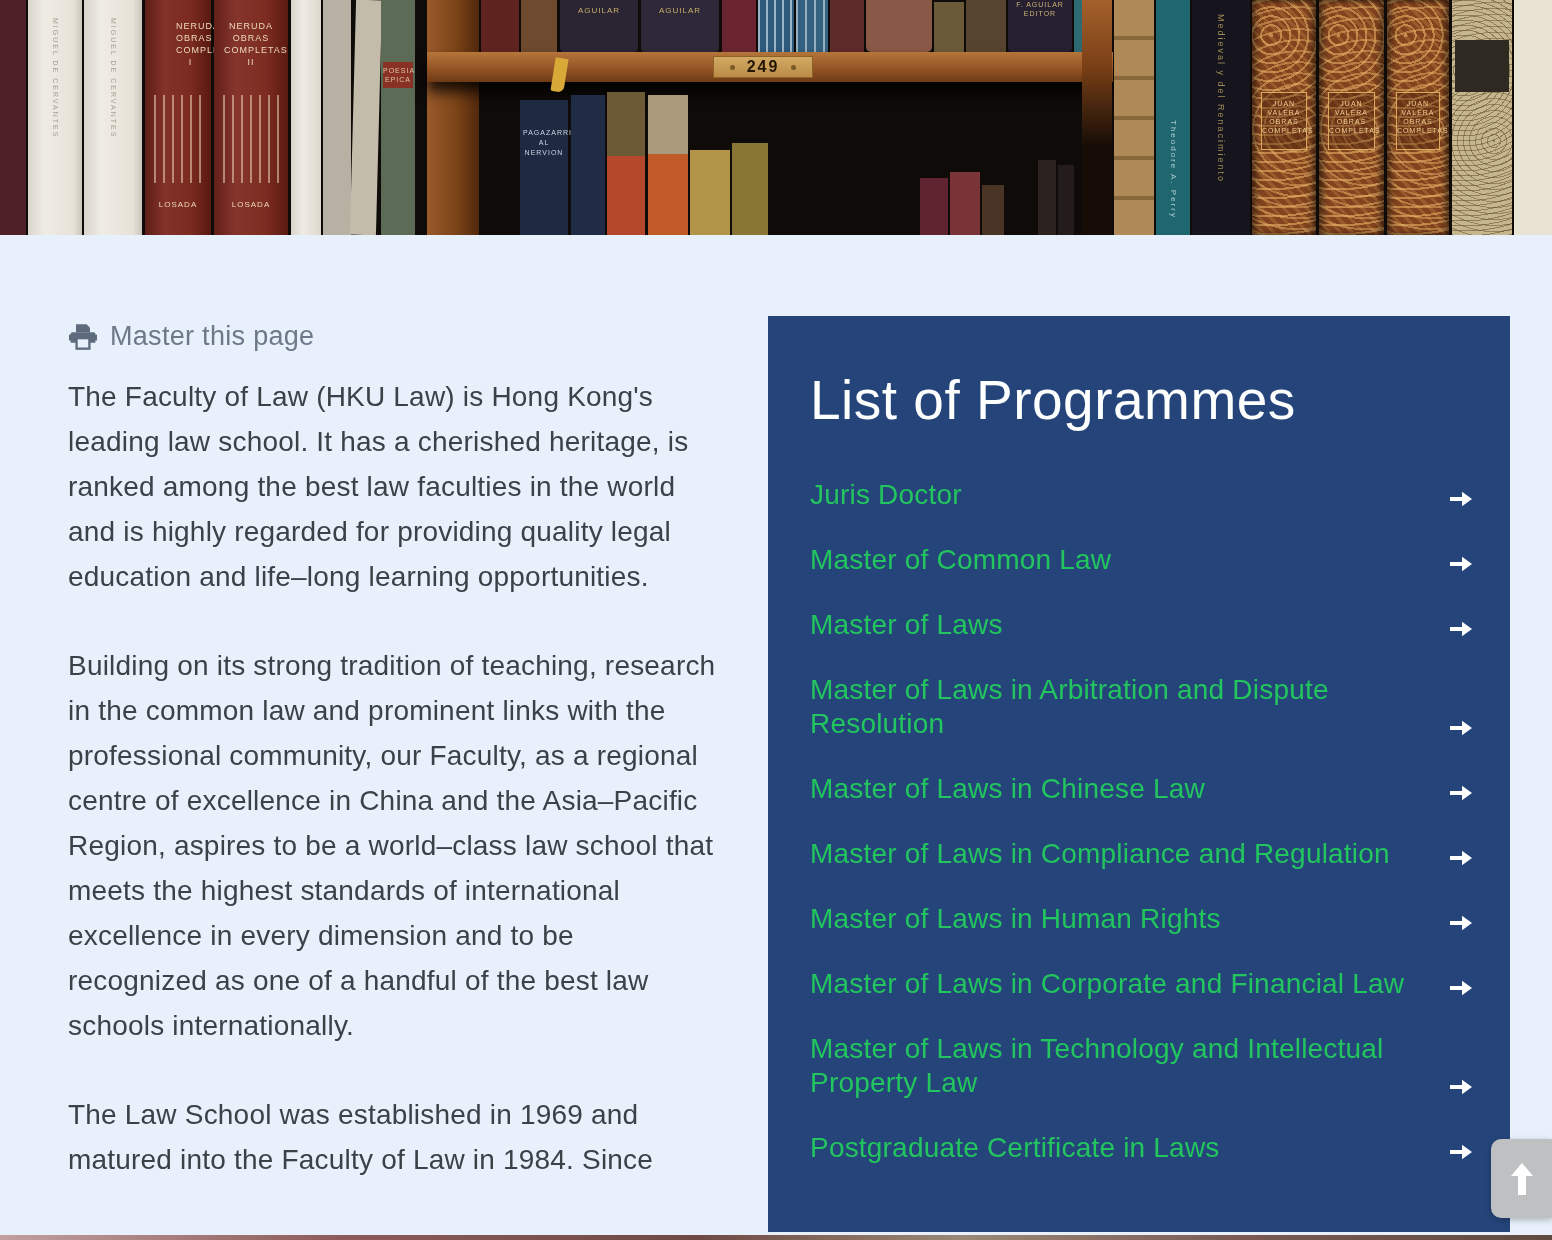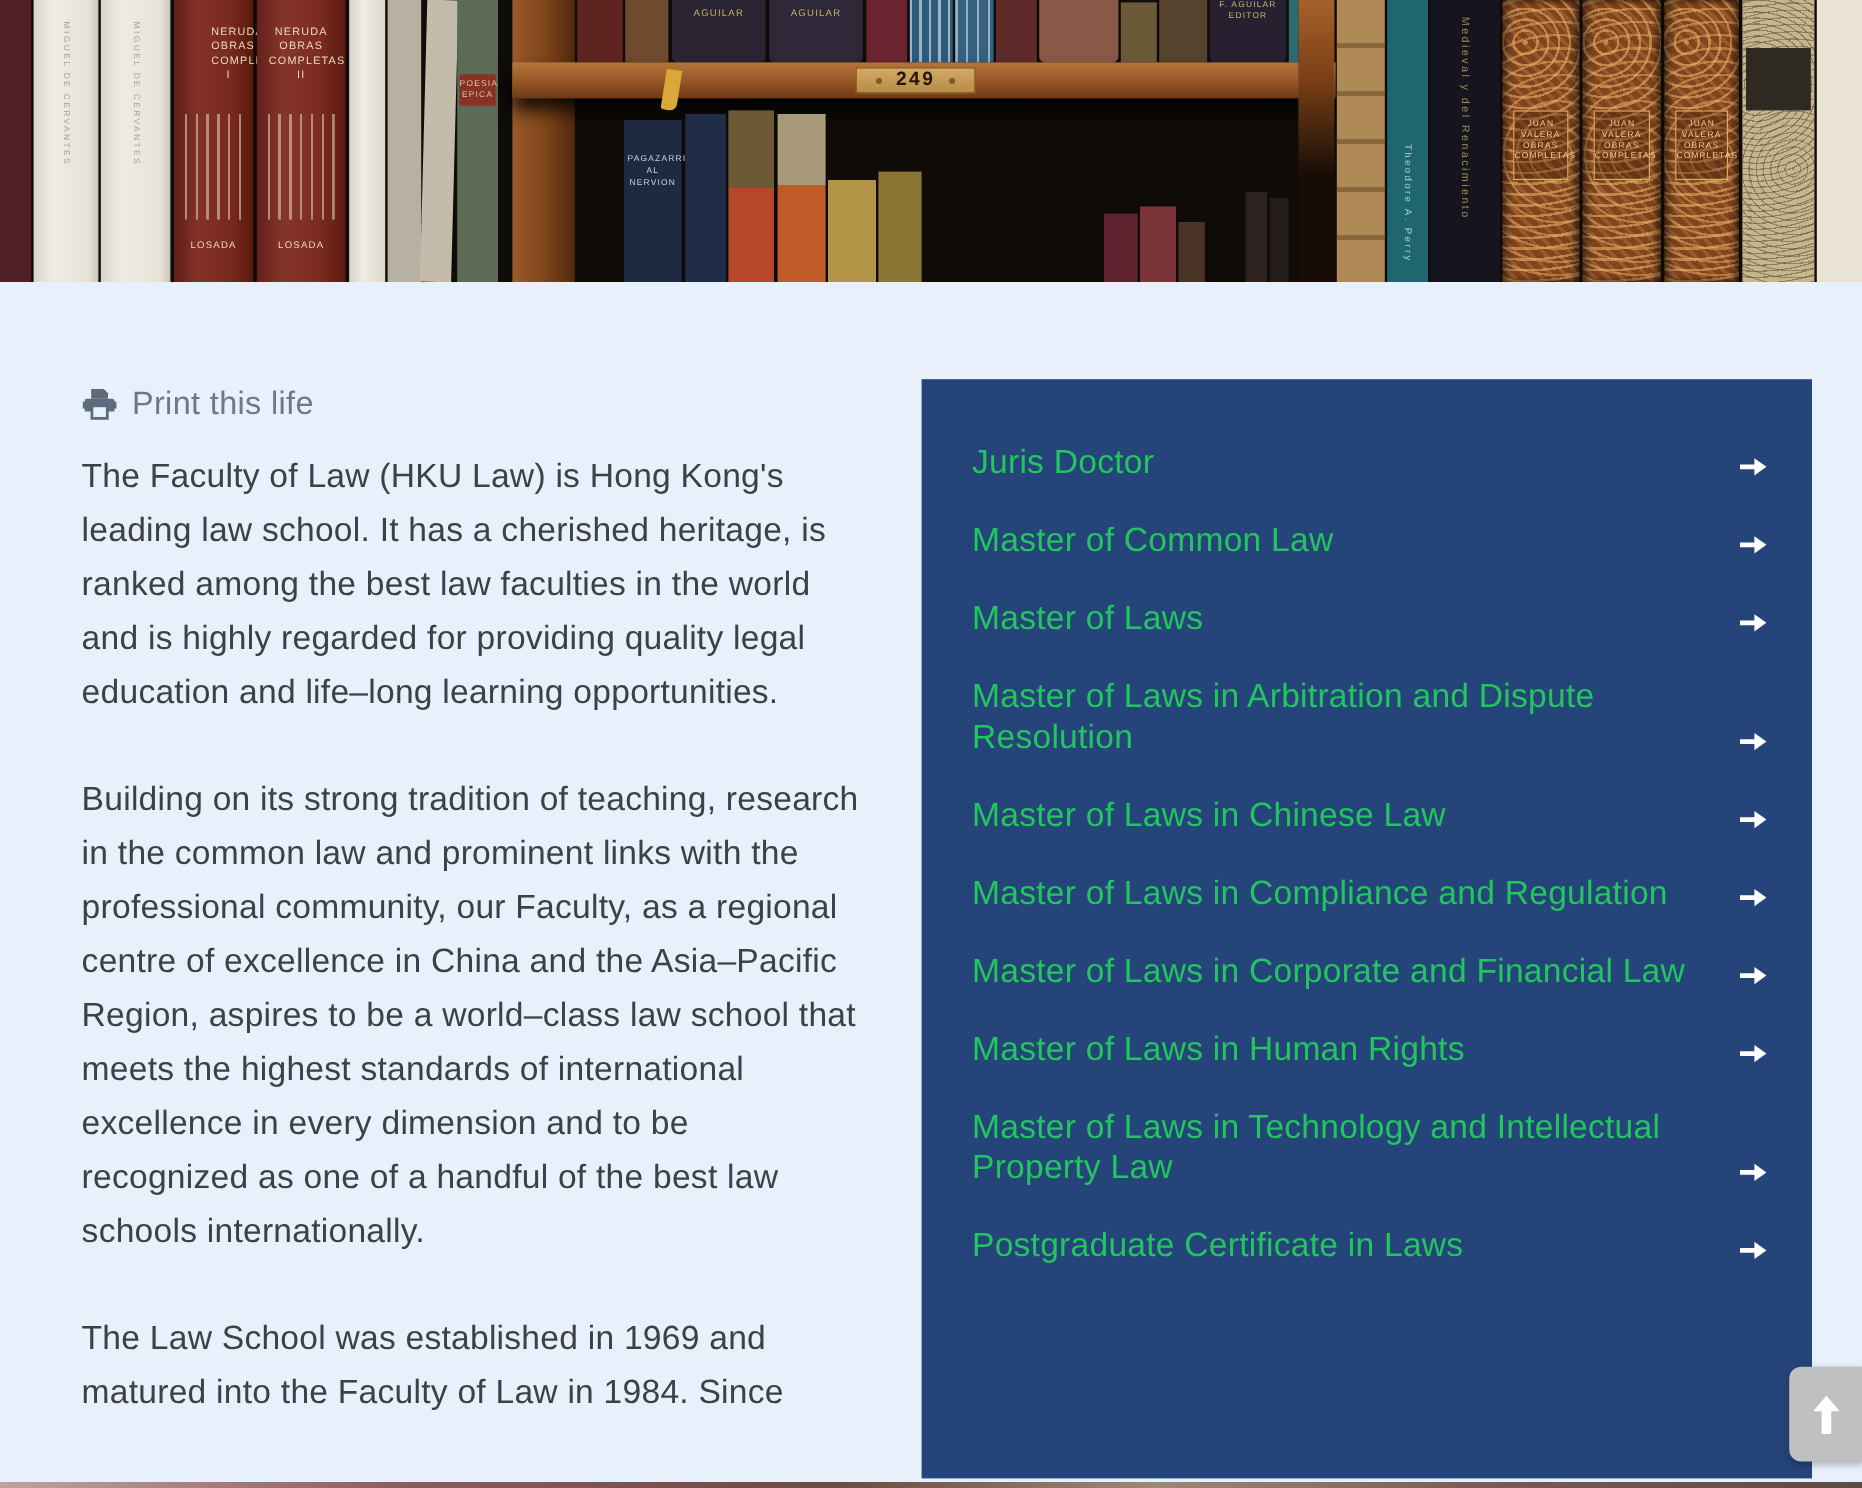--- a/index.html
+++ b/index.html
@@ -165,30 +165,31 @@
 
   <div class="content">
     <div class="print-row">
       <svg width="30" height="28" viewBox="0 0 24 24">
         <path fill="#5d6b7d" d="M6 1h9l3 3v4H6z"></path>
         <path fill="#5d6b7d" d="M3 8h18c1 0 1.6.6 1.6 1.6V17H1.4V9.6C1.4 8.6 2 8 3 8z"></path>
         <rect x="0" y="10" width="2.4" height="5" fill="#5d6b7d"></rect>
         <rect x="21.6" y="10" width="2.4" height="5" fill="#5d6b7d"></rect>
         <rect x="6.5" y="13" width="11" height="9" fill="#e7f0fb" stroke="#5d6b7d" stroke-width="2"></rect>
       </svg>
-      <span>Print this life</span>
+      <span>Master this page</span>
     </div>
     <div class="article">
       <p>The Faculty of Law (HKU Law) is Hong Kong's leading law school. It has a cherished heritage, is ranked among the best law faculties in the world and is highly regarded for providing quality legal education and life–long learning opportunities.</p>
       <p>Building on its strong tradition of teaching, research in the common law and prominent links with the professional community, our Faculty, as a regional centre of excellence in China and the Asia–Pacific Region, aspires to be a world–class law school that meets the highest standards of international excellence in every dimension and to be recognized as one of a handful of the best law schools internationally.</p>
       <p>The Law School was established in 1969 and matured into the Faculty of Law in 1984. Since</p>
     </div>
   </div>
 
   <div class="panel">
+    <h2>List of Programmes</h2>
     <ul class="prog-list">
       <li>
         <span class="lbl">Juris Doctor</span>
         <svg width="26" height="26" viewBox="0 0 26 26">
             <path fill="#fff" d="M2 11h12V5.8L24 13l-10 7.2V15H2z"></path>
           </svg>
       </li>
       <li>
         <span class="lbl">Master of Common Law</span>
         <svg width="26" height="26" viewBox="0 0 26 26">
@@ -213,27 +214,27 @@
             <path fill="#fff" d="M2 11h12V5.8L24 13l-10 7.2V15H2z"></path>
           </svg>
       </li>
       <li>
         <span class="lbl">Master of Laws in Compliance and Regulation</span>
         <svg width="26" height="26" viewBox="0 0 26 26">
             <path fill="#fff" d="M2 11h12V5.8L24 13l-10 7.2V15H2z"></path>
           </svg>
       </li>
       <li>
+        <span class="lbl">Master of Laws in Human Rights</span>
+        <svg width="26" height="26" viewBox="0 0 26 26">
+            <path fill="#fff" d="M2 11h12V5.8L24 13l-10 7.2V15H2z"></path>
+          </svg>
+      </li>
+      <li>
         <span class="lbl">Master of Laws in Corporate and Financial Law</span>
-        <svg width="26" height="26" viewBox="0 0 26 26">
-            <path fill="#fff" d="M2 11h12V5.8L24 13l-10 7.2V15H2z"></path>
-          </svg>
-      </li>
-      <li>
-        <span class="lbl">Master of Laws in Human Rights</span>
         <svg width="26" height="26" viewBox="0 0 26 26">
             <path fill="#fff" d="M2 11h12V5.8L24 13l-10 7.2V15H2z"></path>
           </svg>
       </li>
       <li>
         <span class="lbl">Master of Laws in Technology and Intellectual Property Law</span>
         <svg width="26" height="26" viewBox="0 0 26 26">
             <path fill="#fff" d="M2 11h12V5.8L24 13l-10 7.2V15H2z"></path>
           </svg>
       </li>

